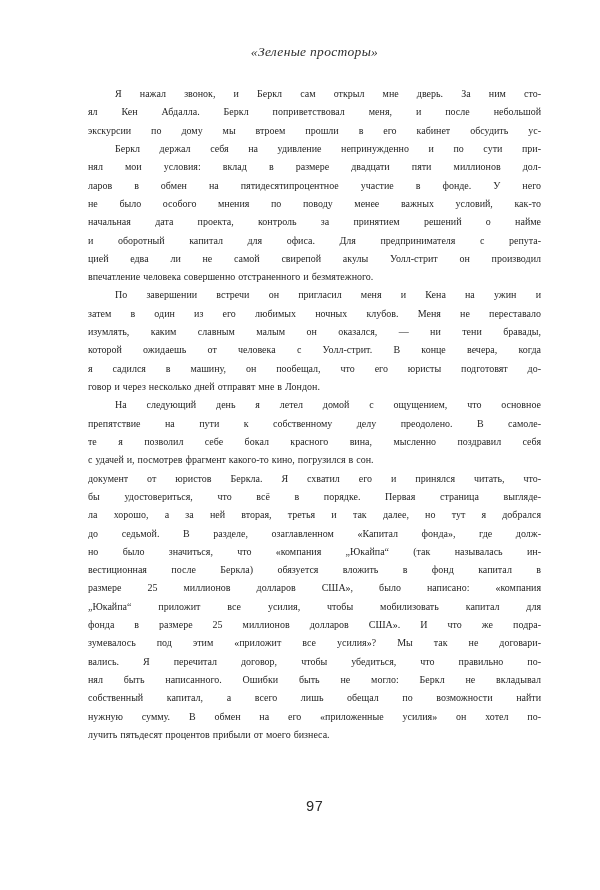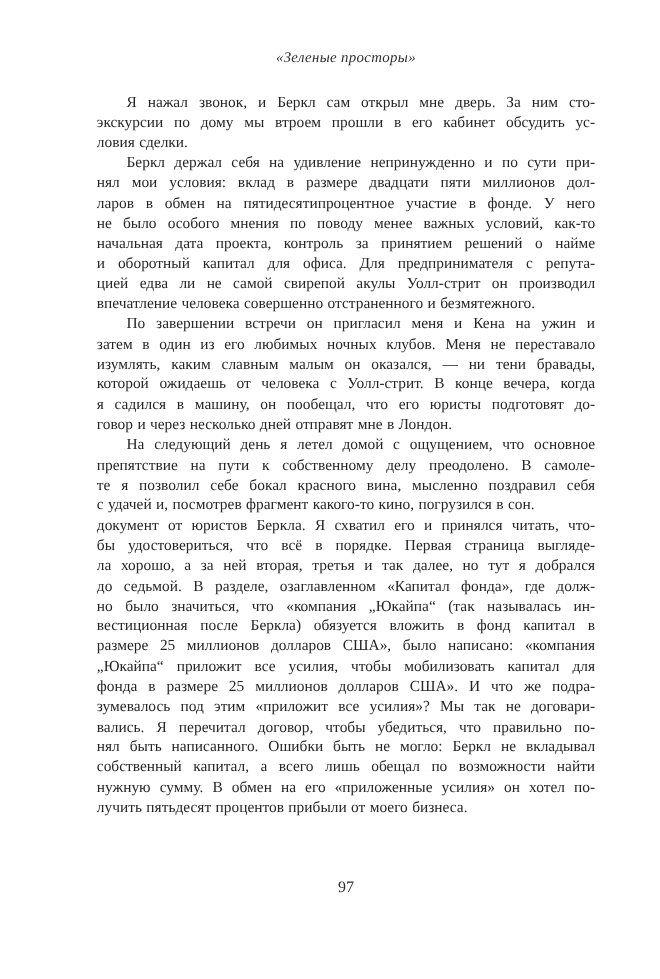--- a/index.html
+++ b/index.html
@@ -27,21 +27,21 @@
     font-size: 13.5px;
     line-height: 16px;
     color: #303030;
     letter-spacing: 0.3px;
   }
   .body-text {
     position: absolute;
     top: 85px;
     left: 64px;
     width: 453px;
-    font-size: 14px;
+    font-size: 10px;
   }
   .paragraph {
     margin: 0;
     padding: 0;
   }
   .line {
     height: 18.32px;
     line-height: 18.32px;
     text-align: justify;
     text-align-last: justify;
@@ -55,33 +55,34 @@
     text-align-last: auto;
   }
   .page-number {
     position: absolute;
     top: 799px;
     left: 64px;
     width: 453px;
     text-align: center;
     font-size: 14.5px;
     color: #2c2c2c;
+    font-family: Liberation Mono, monospace;
   }
 </style>
 </head>
 <body>
 
 <div class="page">
   <div class="running-header">«Зеленые просторы»</div>
 
   <div class="body-text">
       <div class="paragraph">
         <div class="line first">Я нажал звонок, и Беркл сам открыл мне дверь. За ним сто-</div>
+        <div class="line">ял Кен Абдалла. Беркл поприветствовал меня, и после небольшой</div>
         <div class="line">экскурсии по дому мы втроем прошли в его кабинет обсудить ус-</div>
-        <div class="line last">ловия сделки.</div>
       </div>
       <div class="paragraph">
         <div class="line first">Беркл держал себя на удивление непринужденно и по сути при-</div>
         <div class="line">нял мои условия: вклад в размере двадцати пяти миллионов дол-</div>
         <div class="line">ларов в обмен на пятидесятипроцентное участие в фонде. У него</div>
         <div class="line">не было особого мнения по поводу менее важных условий, как-то</div>
         <div class="line">начальная дата проекта, контроль за принятием решений о найме</div>
         <div class="line">и оборотный капитал для офиса. Для предпринимателя с репута-</div>
         <div class="line">цией едва ли не самой свирепой акулы Уолл-стрит он производил</div>
         <div class="line last">впечатление человека совершенно отстраненного и безмятежного.</div>

